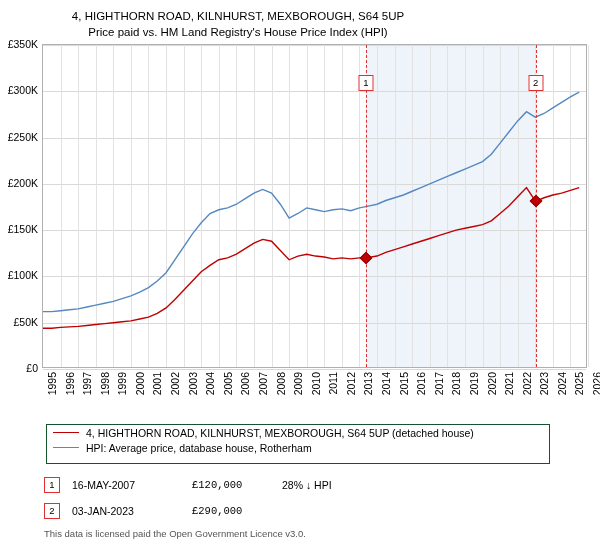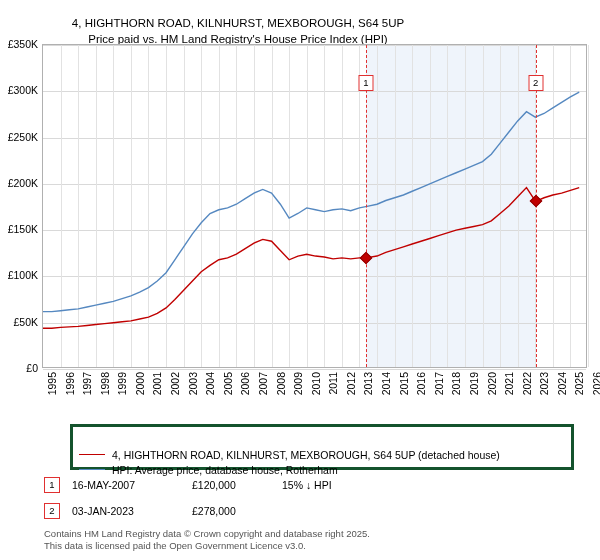--- a/index.html
+++ b/index.html
@@ -15,21 +15,21 @@
     overflow: hidden;
   }
   #root {
     position: relative;
     width: 600px;
     height: 560px;
   }
   .title {
     position: absolute;
     left: 0;
-    top: 15px;
+    top: 8px;
     width: 476px;
     text-align: center;
     font-size: 11.5px;
     line-height: 16px;
     color: #000;
   }
   .title div { white-space: nowrap; }
 
   
   #plot {
@@ -115,25 +115,24 @@
     transform: translate(-50%,-50%) rotate(45deg);
   }
 
   
   #legend {
     position: absolute;
     left: 46px;
     top: 424px;
     width: 504px;
     height: 40px;
-    border: 3px solid #14532d;
+    border: 1px solid #14532d;
     background: #fff;
     box-sizing: border-box;
-    padding: 20px 6px;
-    margin-left: 24px;
+    padding: 0 6px;
   }
   .lgrow {
     display: flex;
     align-items: center;
     height: 15px;
     font-size: 10.5px;
   }
   .swatch {
     width: 26px;
     height: 0;
@@ -162,21 +161,21 @@
     height: 14px;
     border: 1px solid #e03030;
     color: #000;
     text-align: center;
     line-height: 13px;
     font-size: 9.5px;
     margin-right: 12px;
     flex: 0 0 14px;
   }
   .evdate { width: 120px; flex: 0 0 120px; }
-  .evprice { width: 90px; flex: 0 0 90px; }
+  .evprice { width: 90px; flex: 0 0 90px; font-family: Liberation Mono, monospace; }
   .evhpi { flex: 1 1 auto; }
 
   
   #footer {
     position: absolute;
     left: 44px;
     top: 528px;
     width: 540px;
     font-size: 9.5px;
     line-height: 12px;
@@ -304,27 +303,26 @@
       <span class="swatch sw-blue"></span>
       <span>HPI: Average price, database house, Rotherham</span>
     </div>
   </div>
 
   <div id="events">
     <div class="evrow">
       <span class="evnum">1</span>
       <span class="evdate">16-MAY-2007</span>
       <span class="evprice">£120,000</span>
-      <span class="evhpi">15% ↓ HPI</span>
+      <span class="evhpi">28% ↓ HPI</span>
     </div>
     <div class="evrow">
       <span class="evnum">2</span>
       <span class="evdate">03-JAN-2023</span>
-      <span class="evprice">£278,000</span>
+      <span class="evprice">£290,000</span>
     </div>
   </div>
 
   <div id="footer">
-    <div>Contains HM Land Registry data © Crown copyright and database right 2025.</div>
     <div>This data is licensed paid the Open Government Licence v3.0.</div>
   </div>
 
 </div>
 
 </body></html>

